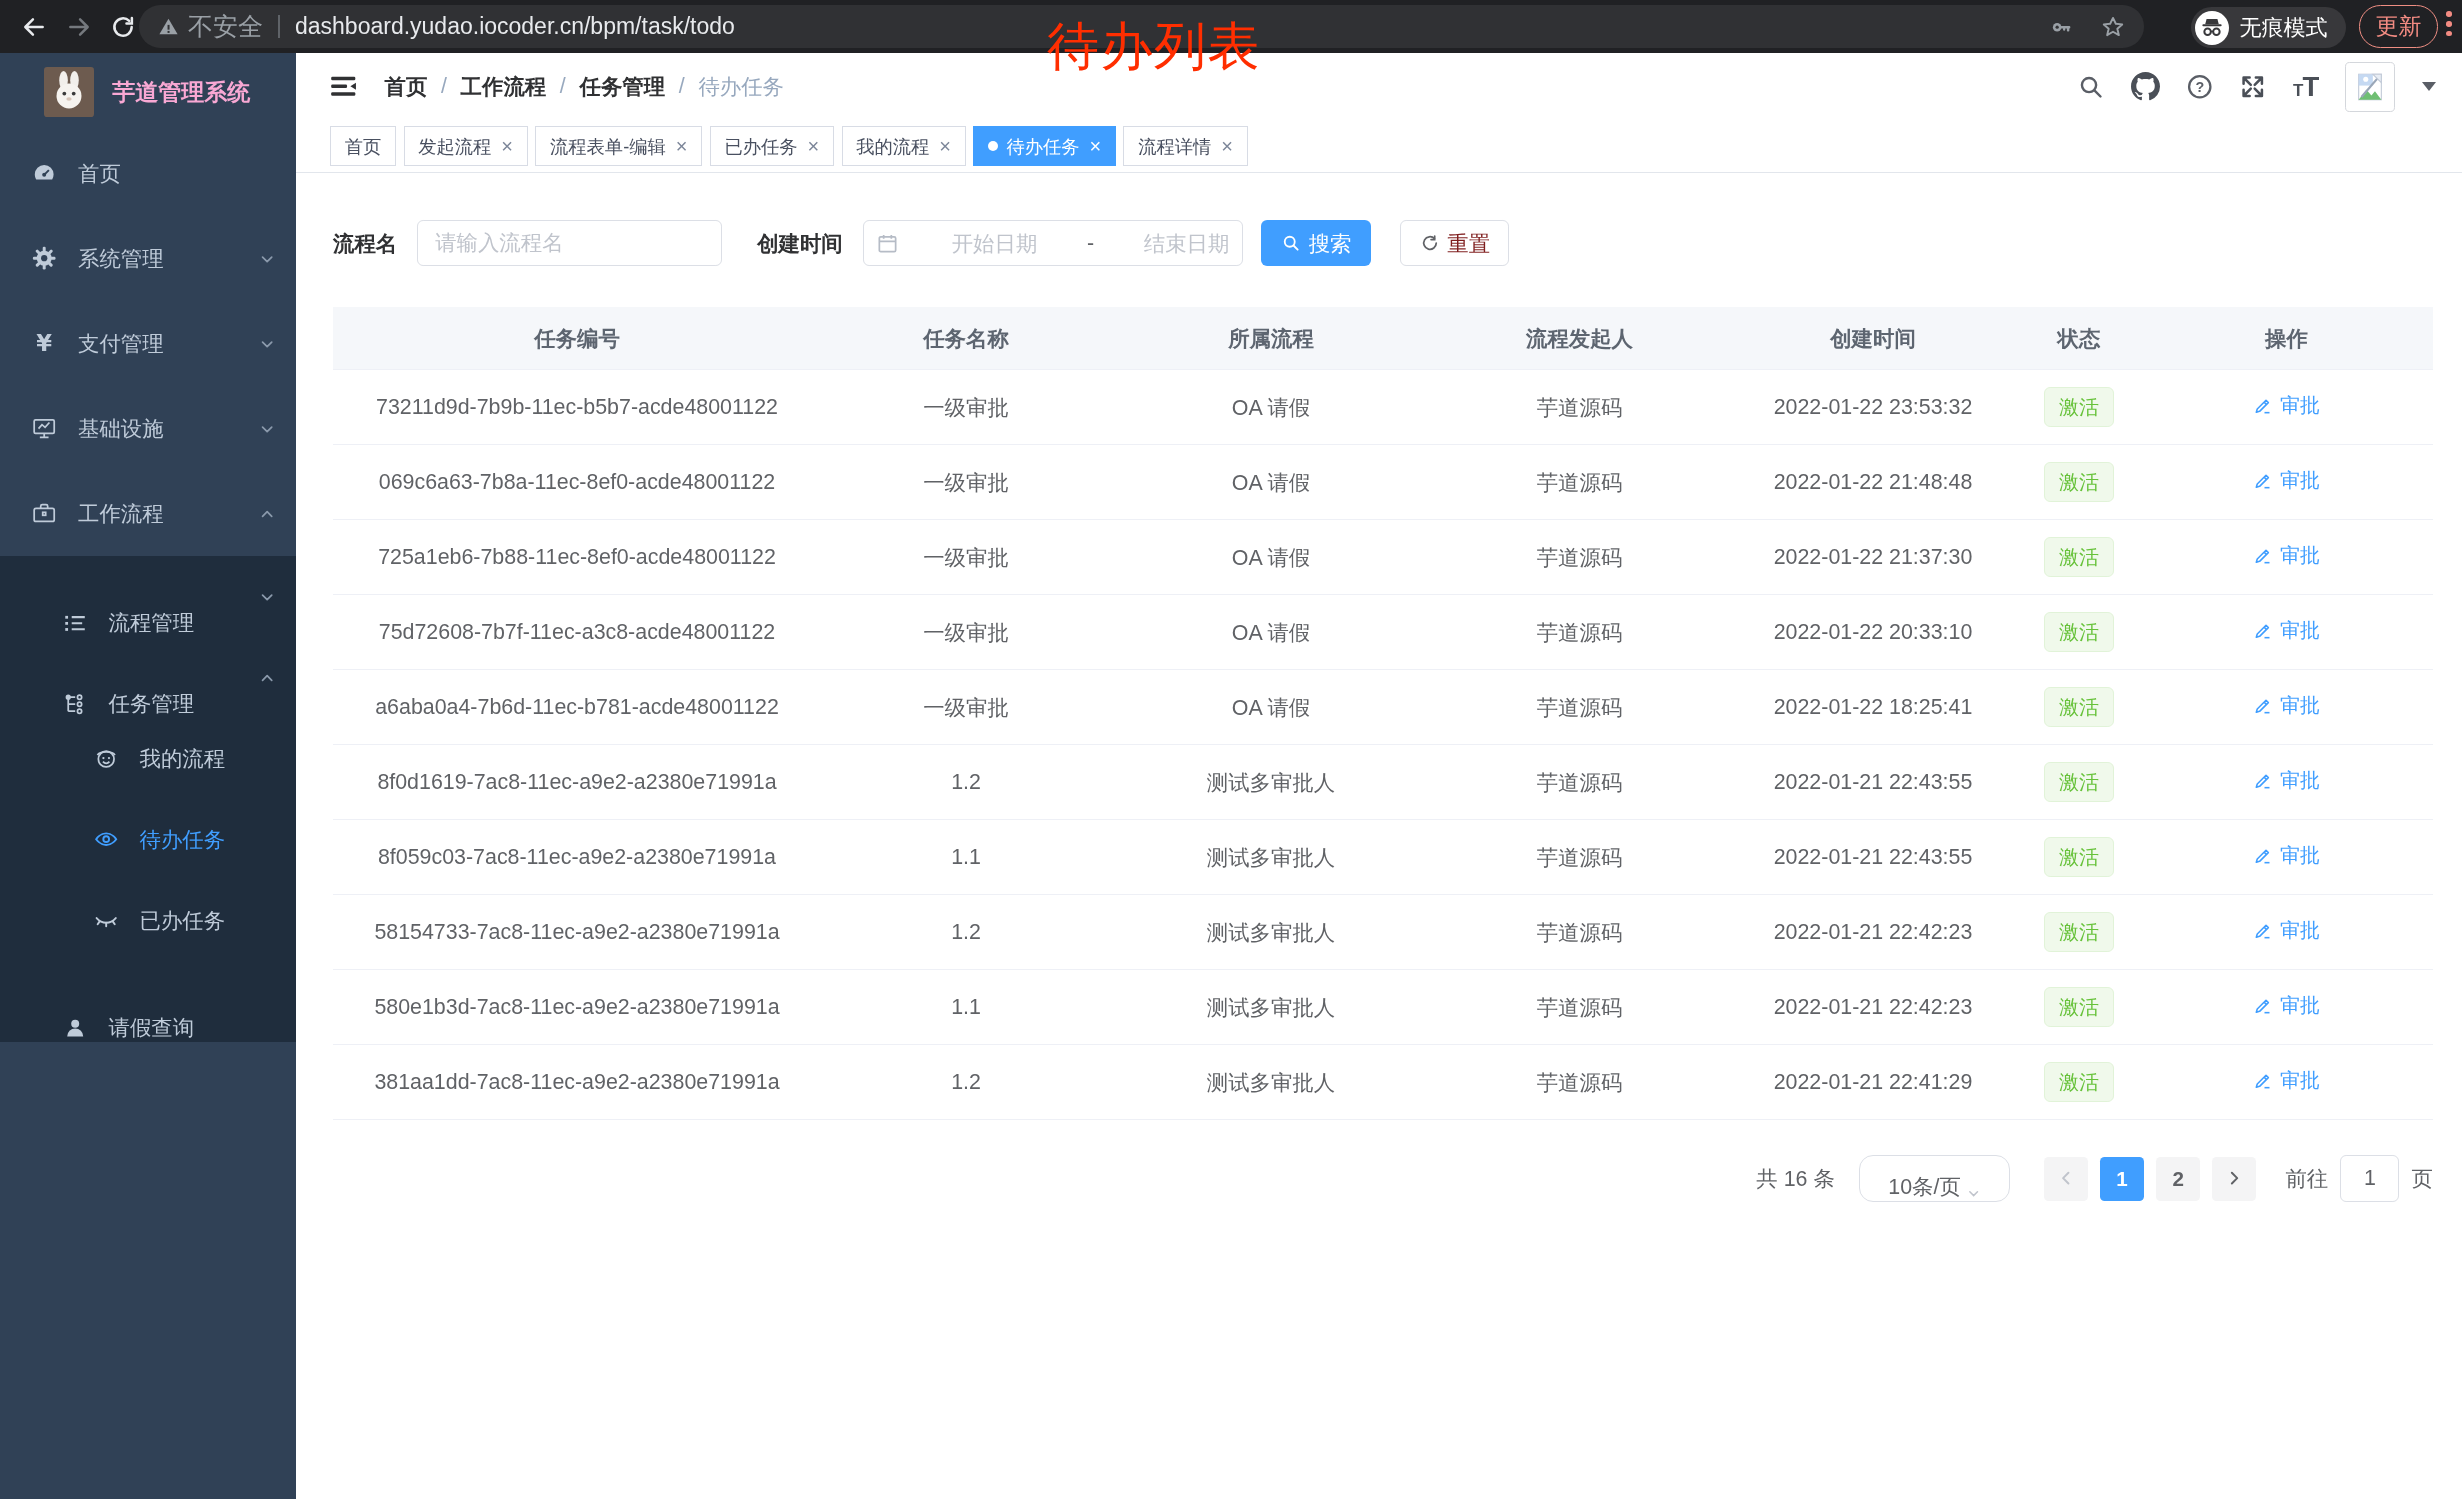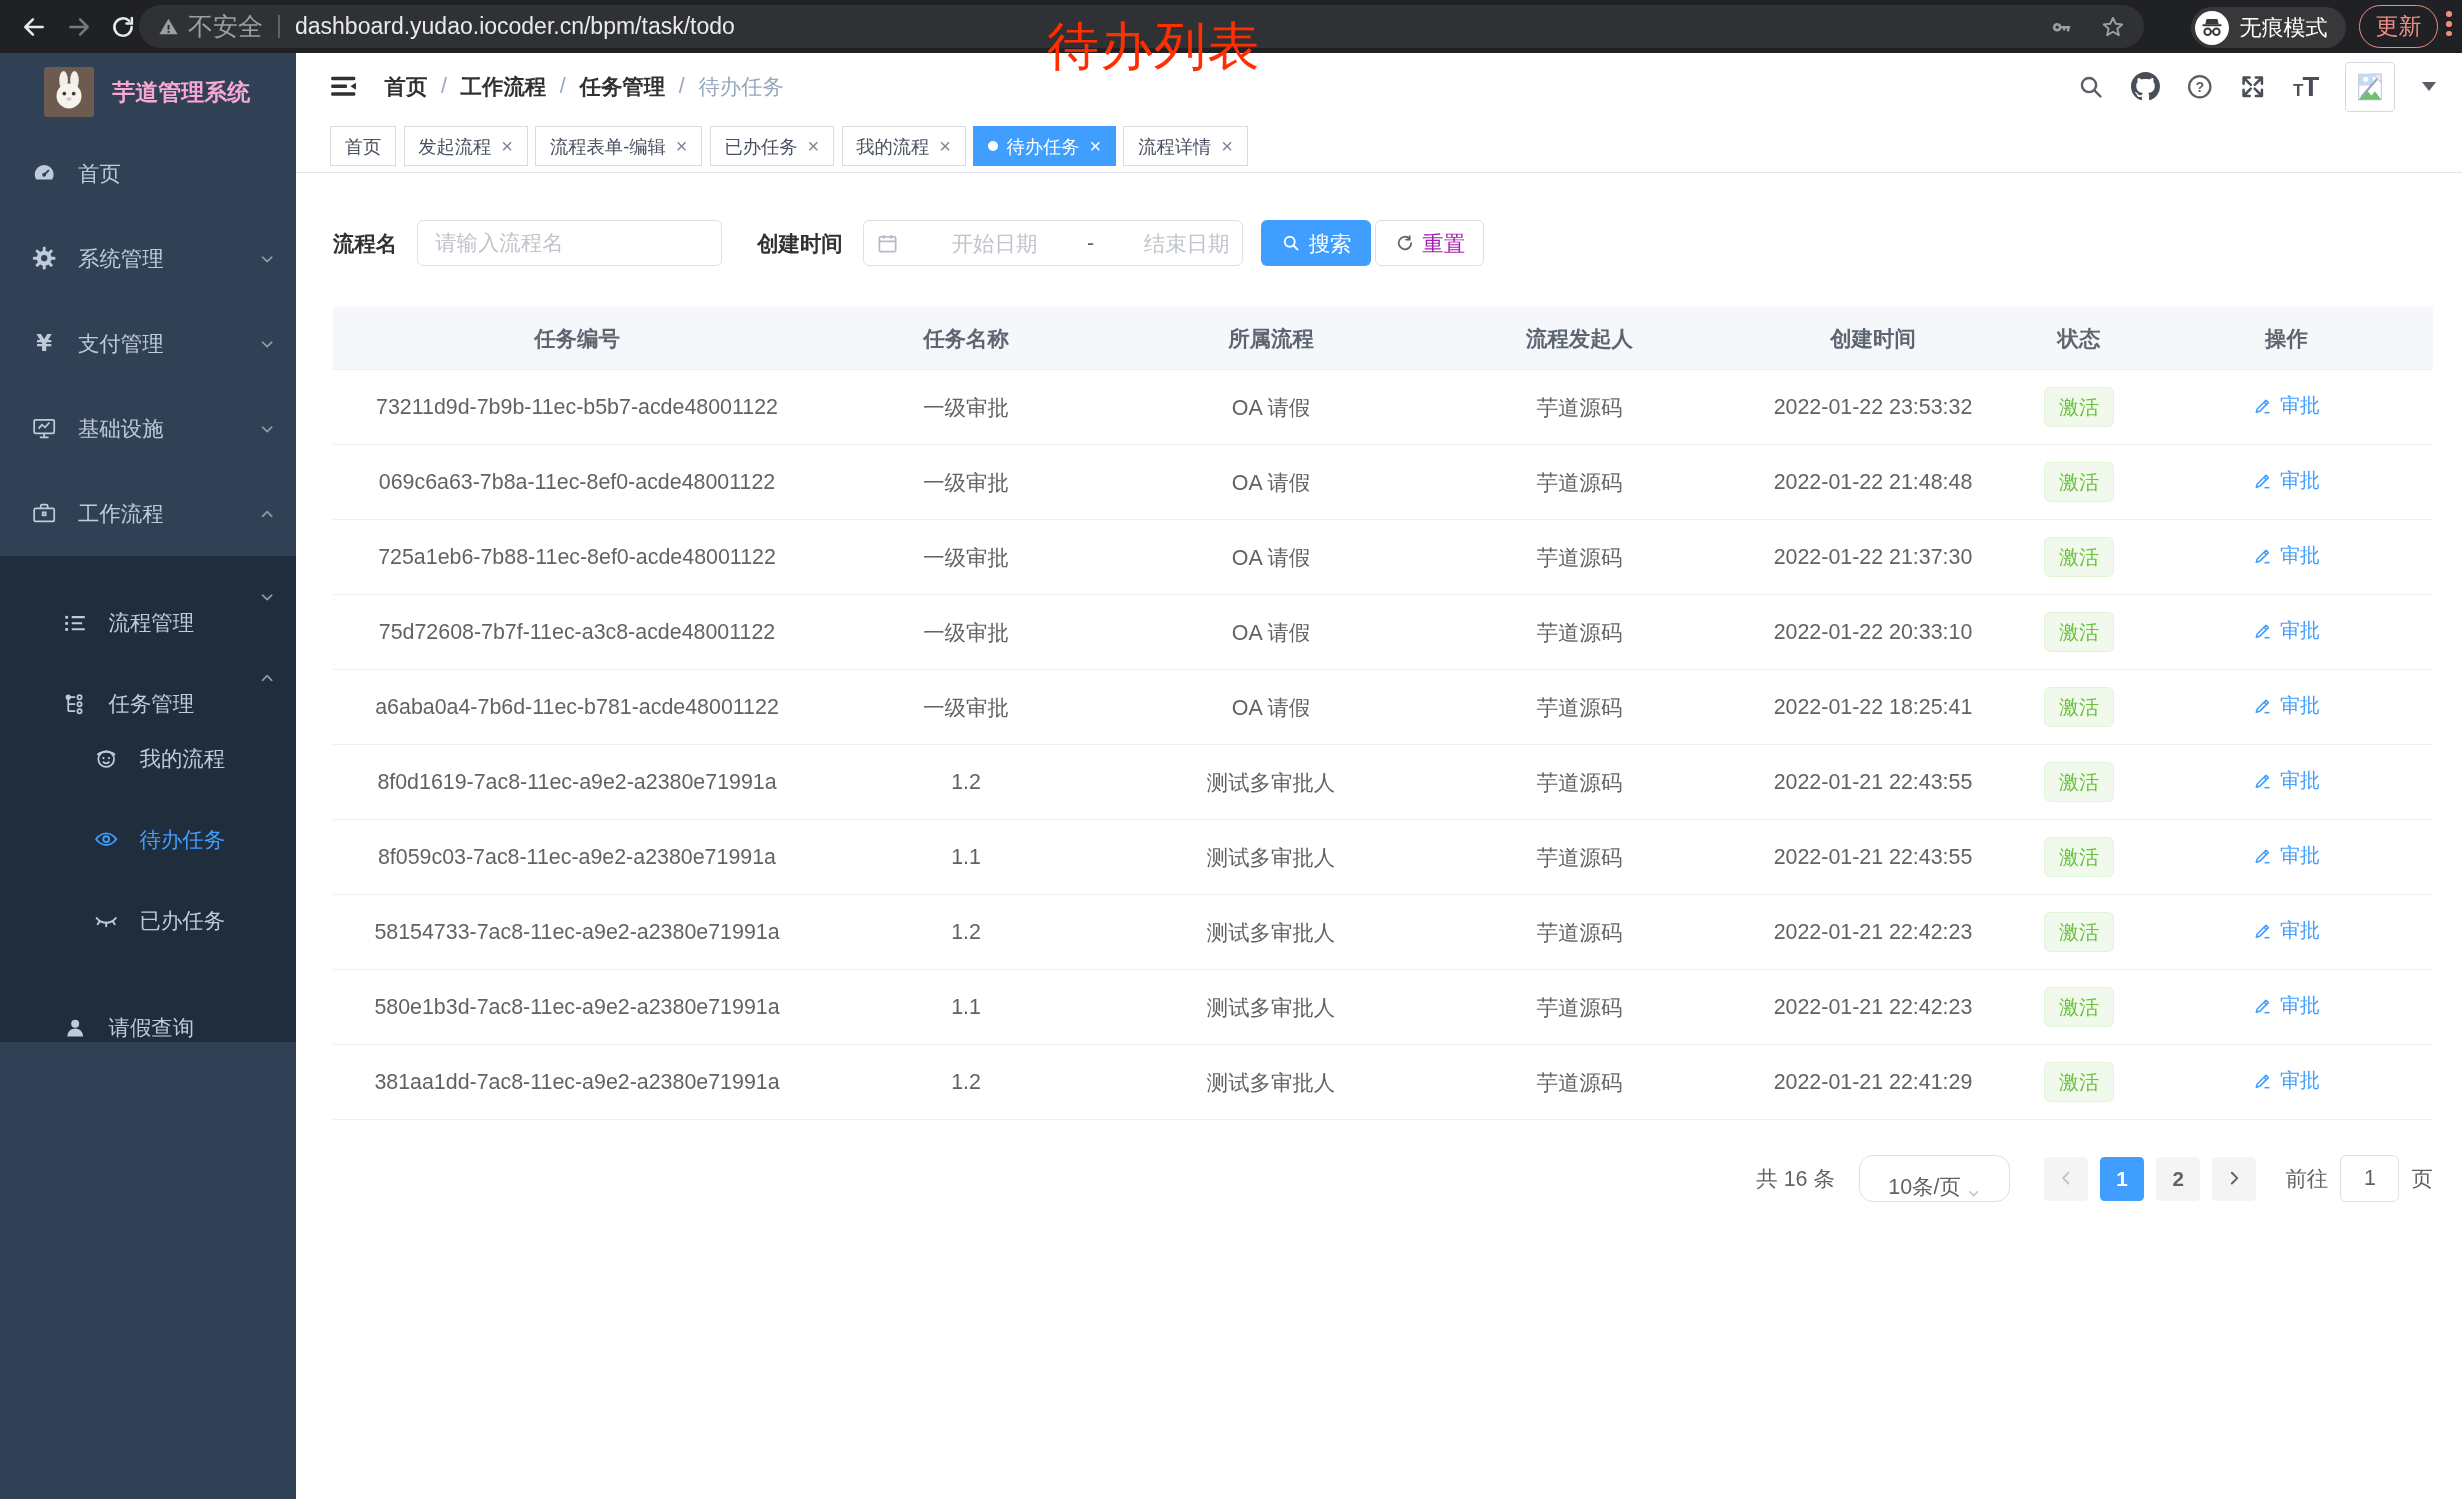--- a/index.html
+++ b/index.html
@@ -67,21 +67,21 @@
   .time-label { margin-left:35px; }
   .text-input { width:305px; height:46px; border:1.5px solid #dcdfe6; border-radius:6.1px; margin-left:20px;
     padding:0 17px; font-size:21.4px; color:#606266; font-family:inherit; outline:none; }
   .text-input::placeholder { color:#c0c4cc; }
   .daterange { margin-left:20px; width:380px; height:46px; border:1.5px solid #dcdfe6; border-radius:6.1px;
     display:flex; align-items:center; padding:0 12.2px; cursor:pointer;gap:48px; }
   .dr-text { color:#c0c4cc; font-size:21.4px; flex:1; text-align:center; white-space:nowrap; }
   .dr-sep { color:#606266; font-size:21.4px; padding:0 1.5px; }
   .btn { height:46px; border-radius:6.1px; font-size:21.4px; display:inline-flex; align-items:center; gap:7.6px; cursor:pointer; font-family:inherit; }
   .btn-search { margin-left:18.3px; padding:0 20px; background:#409eff; border:none; color:#fff; }
-  .btn-reset { margin-left:4px; padding:0 18.3px; background:#fff; border:1.5px solid #dcdfe6; color:#a21caf; }
+  .btn-reset { margin-left:29px; padding:0 18.3px; background:#fff; border:1.5px solid #dcdfe6; color:#7f1d1d; }
   
   .data-table { margin-top:41px; }
   .t-row { display:flex; align-items:center; height:75px; border-bottom:1.5px solid #eef0f6; }
   .t-head { height:63px; background:#f5f7fa; font-weight:600; border-bottom:1.5px solid #eef0f6; }
   .cell { text-align:center; font-size:21.4px; color:#606266; overflow:hidden; white-space:nowrap; }
   .t-head .cell { color:#5d6570; }
   .c1{width:488px;} .c2{width:290px;} .c3{width:320px;} .c4{width:297px;} .c5{width:290px;} .c6{width:122px;} .c7{flex:1;}
   .badge-active { display:inline-block; padding:6.9px 13.7px; background:#f0f9eb; border:1.5px solid #e1f3d8;
     border-radius:6.1px; color:#67c23a; font-size:20px; line-height:1.2; }
   .action-link { color:#409eff; font-size:20px; display:inline-flex; align-items:center; gap:6.9px; cursor:pointer; text-decoration:none; }

